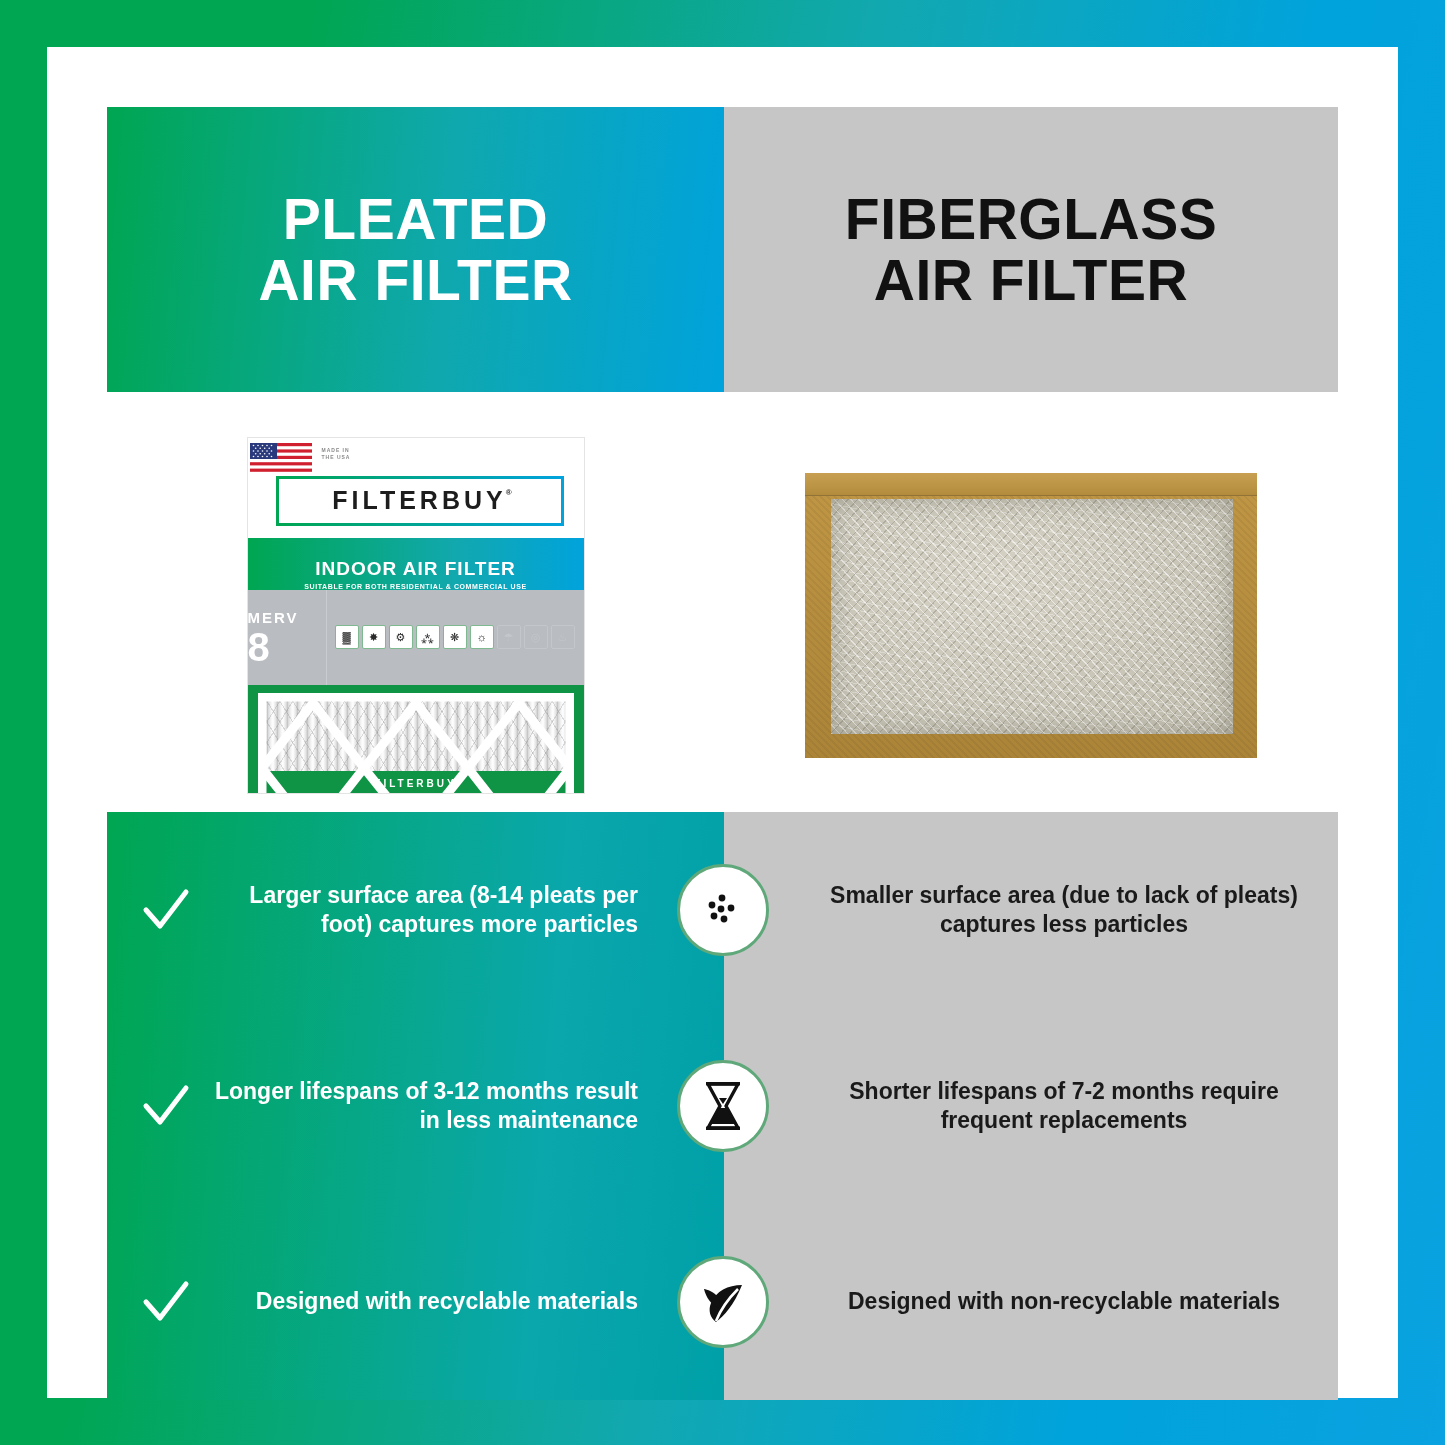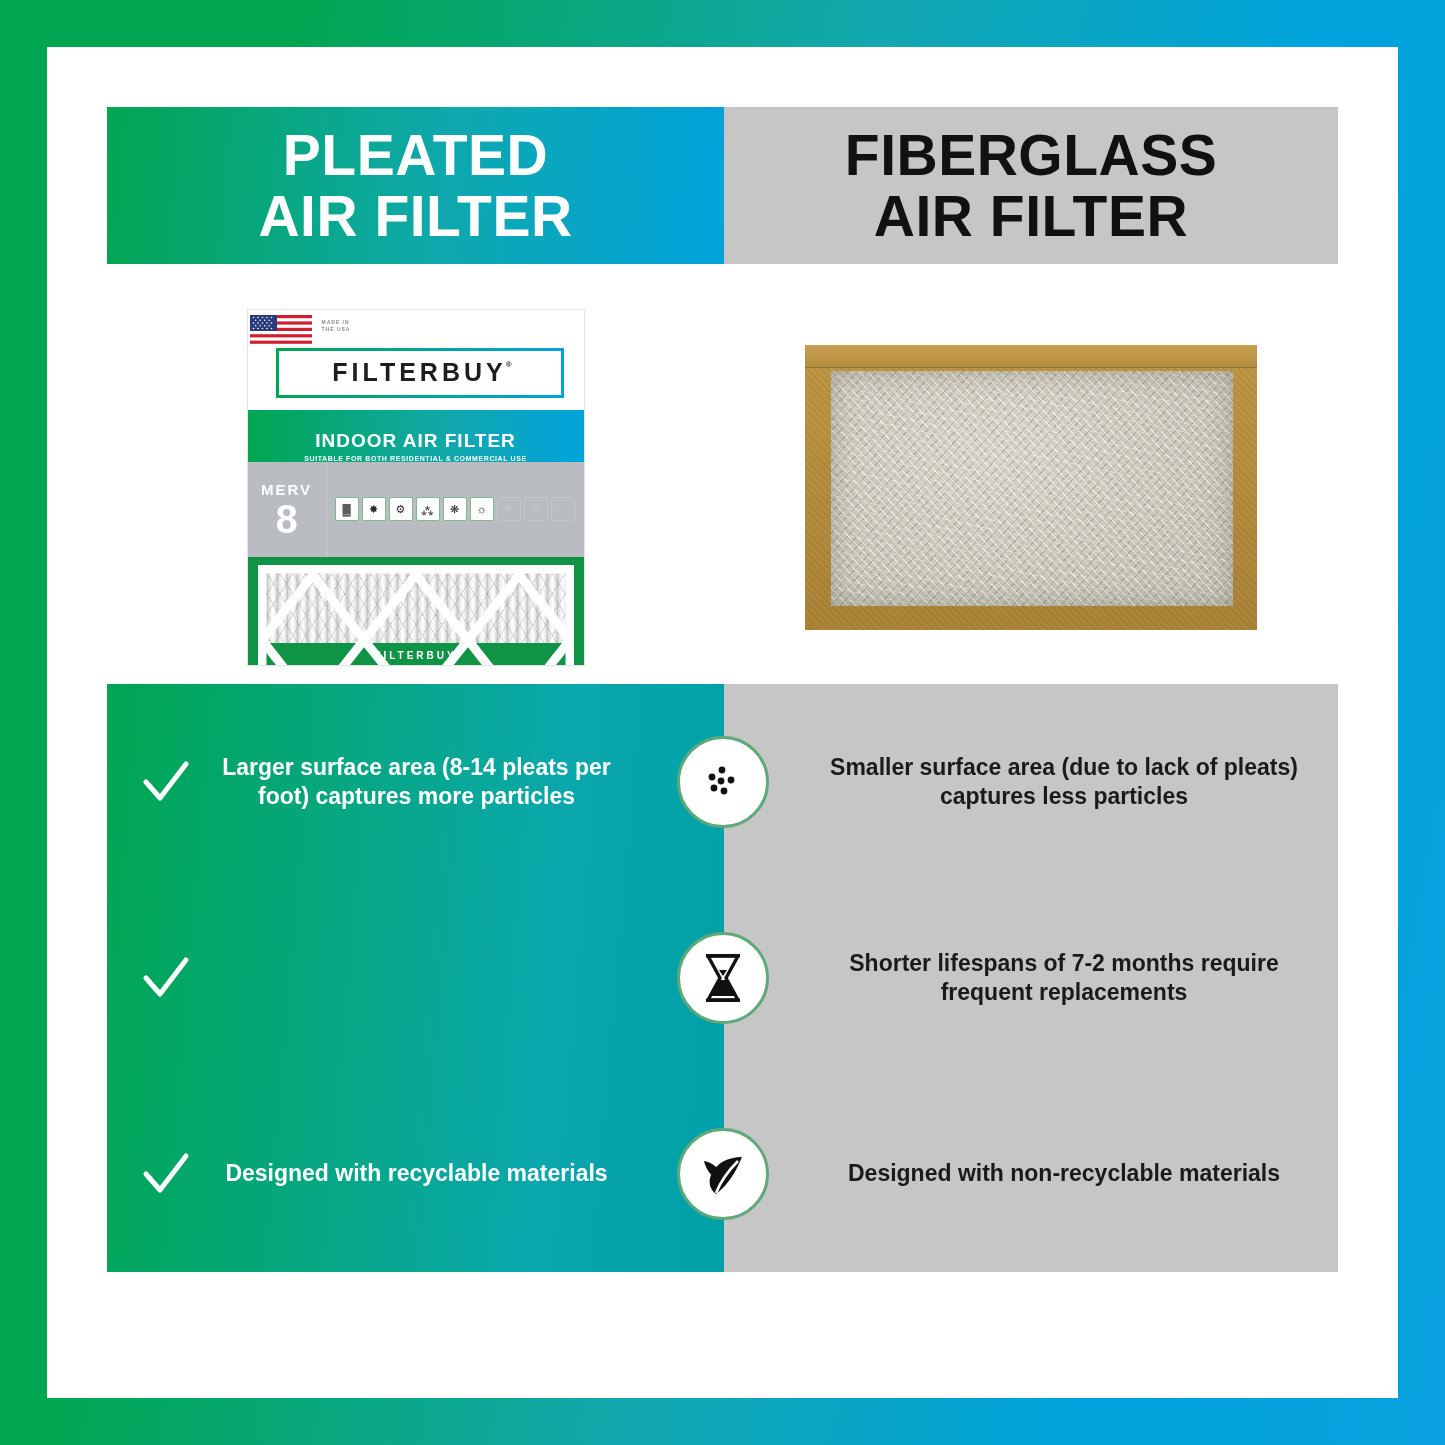--- a/index.html
+++ b/index.html
@@ -18,21 +18,21 @@
     left:47px;top:47px;right:47px;bottom:47px;
     background:#ffffff;
   }
   .content{
     position:absolute;
     left:107px;top:107px;
     width:1231px;height:1231px;
   }
 
   
-  .headers{display:flex;height:157px;}
+  .headers{display:flex;height:285px;}
   .hdr{
     display:flex;align-items:center;justify-content:center;
     text-align:center;
   }
   .hdr-left{
     width:617px;
     background:linear-gradient(95deg,#00A651 0%,#0FA8AE 55%,#00A3DC 100%);
     color:#ffffff;
   }
   .hdr-right{
@@ -92,21 +92,21 @@
     background:linear-gradient(90deg,#00A651 0%,#12A8AF 62%,#00A3DC 100%);
     color:#fff;display:flex;flex-direction:column;
     align-items:center;justify-content:flex-end;
   }
   .band-main{font-size:19px;font-weight:bold;letter-spacing:1px;}
   .band-sub{font-size:7px;font-weight:bold;letter-spacing:0.6px;margin-top:3px;}
 
   .pkg-mid{height:95px;background:#b9bcc0;display:flex;position:relative;}
   .merv-col{
     width:78px;display:flex;flex-direction:column;
-    align-items:center;justify-content:center;color:#ffffff;
+    align-items:flex-start;justify-content:center;color:#ffffff;
     border-right:1px solid #c9ccd0;
   }
   .merv-label{font-size:15px;font-weight:bold;letter-spacing:2px;}
   .merv-num{font-size:40px;font-weight:bold;line-height:0.95;margin-top:2px;}
   .mid-right{flex:1;display:flex;flex-direction:column;}
   .std-row{
     height:42px;display:flex;align-items:center;
     border-bottom:1px solid #c9ccd0;position:relative;
   }
   .std-text{
@@ -200,21 +200,21 @@
   .cell-left{
     width:617px;display:flex;align-items:center;
     box-sizing:border-box;padding:0 86px 0 30px;
   }
   .check{
     width:58px;flex:0 0 58px;display:flex;
     align-items:center;justify-content:center;
   }
   .check svg{display:block;}
   .txt-left{
-    flex:1;color:#ffffff;text-align:center;
+    flex:1;color:#ffffff;text-align:right;
     font-size:23px;font-weight:bold;line-height:1.28;
   }
   .cell-right{
     width:614px;box-sizing:border-box;padding:0 24px 0 90px;
     display:flex;align-items:center;
   }
   .txt-right{
     flex:1;color:#1a1a1a;text-align:center;
     font-size:23px;font-weight:bold;line-height:1.28;
   }
@@ -387,20 +387,21 @@
               </svg>
             </div>
           </div>
           <div class="row">
             <div class="cell-left">
               <div class="check">
        <svg width="52" height="52" viewBox="0 0 52 52">
          <path d="M6,26 L20,42 L46,8" fill="none" stroke="#ffffff" stroke-width="5" stroke-linecap="round" stroke-linejoin="round"></path>
        </svg>
      </div>
+     <div class="txt-left">Longer lifespans of 3-12 months result in less maintenance</div>
             </div>
             <div class="cell-right">
               <div class="txt-right">Shorter lifespans of 7-2 months require frequent replacements</div>
             </div>
             <div class="mid-icon">
               <svg width="46" height="52" viewBox="0 0 46 52">
                 <g fill="none" stroke="#111" stroke-width="3.4" stroke-linejoin="round">
       <path d="M8,4 H38 L26,26 L38,48 H8 L20,26 Z"></path>
     </g>
     <path d="M11,44 H35 L26,28 H20 Z" fill="#111"></path>

